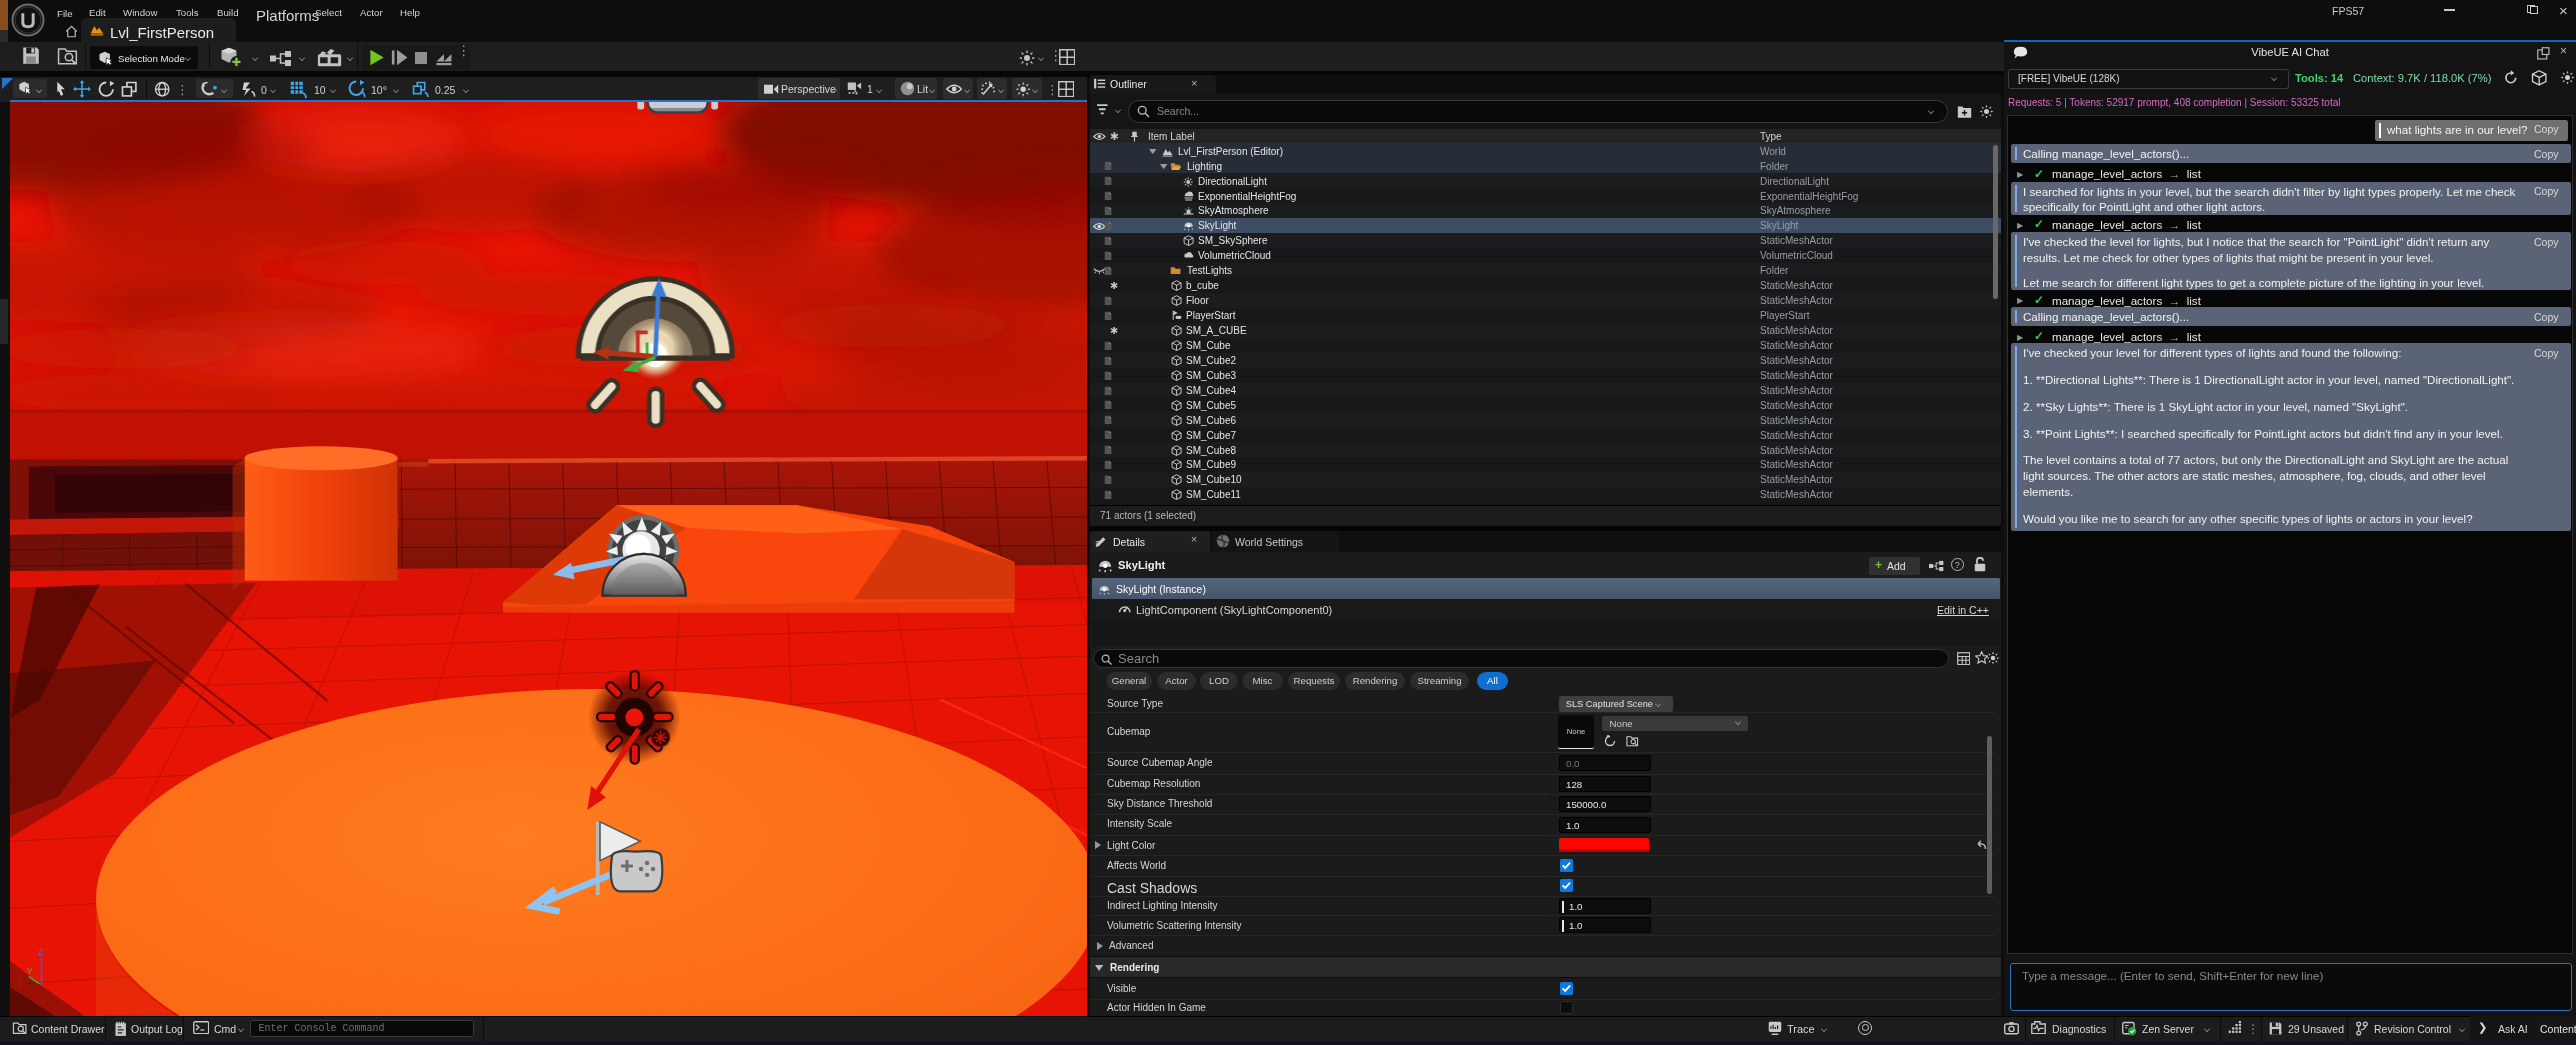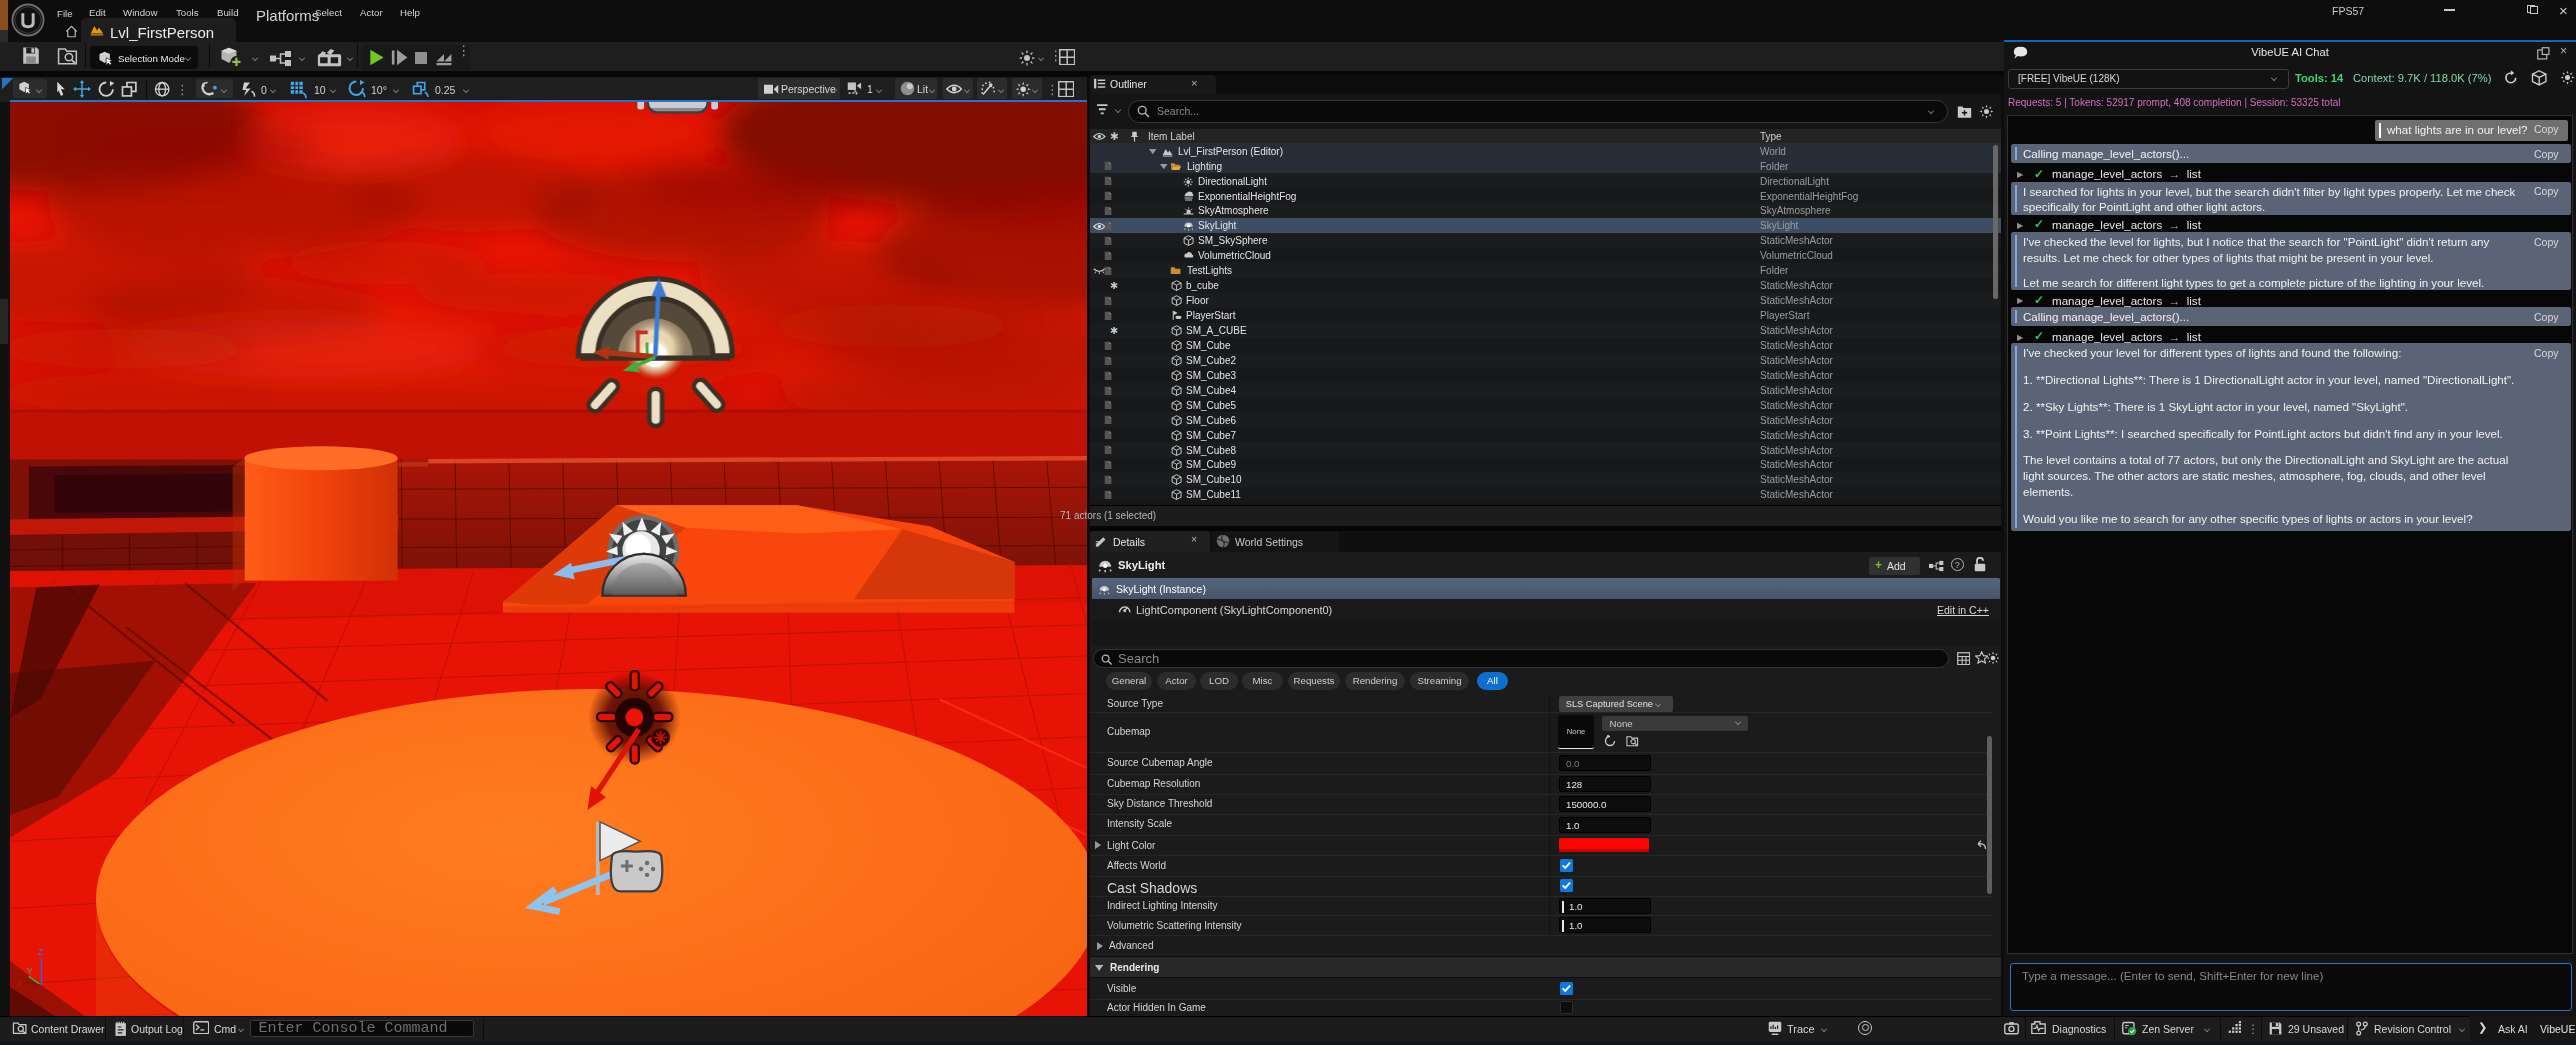--- a/index.html
+++ b/index.html
@@ -800,21 +800,21 @@
     <path d="M1.5 4 L7.5 7 L13.5 4 M7.5 7 L7.5 14" stroke="#c9c9c9" stroke-width="1.3" fill="none"></path>
   </svg>
 <div class="abs" style="left:1186px;top:489px;color:#e4e4e6;font-size:10px">SM_Cube11</div>
 <div class="abs" style="left:1760px;top:489px;color:#9a9ea3;font-size:10px">StaticMeshActor</div>
 <svg class="abs" style="left:1104px;top:490px" width="8.2" height="9.7" viewBox="0 0 11 13">
     <path d="M1 1 L7 1 L10 4 L10 12 L1 12 Z" fill="#555"></path>
     <path d="M7 1 L7 4 L10 4" fill="#888"></path>
   </svg>
 <div class="abs" style="left:1090px;top:502px;width:911px;height:3px;background:#161618"></div>
 <div class="abs" style="left:1090px;top:505px;width:911px;height:21px;background:#1c1c1c;border-top:0.7px solid #000"></div>
-<div class="abs" style="left:1060px;top:510px;color:#b8b8b8;font-size:10px">71 actors (1 selected)</div>
+<div class="abs" style="left:1100px;top:510px;color:#b8b8b8;font-size:10px">71 actors (1 selected)</div>
 <div class="abs" style="left:1993px;top:145px;width:5.2px;height:154px;background:#686868;border-radius:2.2px"></div>
 
 <div class="abs" style="left:1090px;top:526px;width:911px;height:490px;background:#1b1b1b"></div>
 <div class="abs" style="left:1090px;top:526px;width:911px;height:5.2px;background:#050505"></div>
 <div class="abs" style="left:1090px;top:531px;width:911px;height:21px;background:#0f0f0f"></div>
 <div class="abs" style="left:1090px;top:531px;width:120px;height:21px;background:#1f1f1f;border-radius:3.7px 3.7px 0 0"></div>
 <div class="abs" style="left:1212px;top:531px;width:127px;height:21px;background:#141414;border-radius:3.7px 3.7px 0 0"></div>
 <svg class="abs" style="left:1095px;top:535px" width="13.4" height="13.4" viewBox="0 0 18 18">
     <path d="M2 12 L11 3 L14 6 L5 15 L1 16 Z" fill="#c9c9c9"></path>
     <path d="M1 9 L7 9 M1 12 L5 12" stroke="#c9c9c9" stroke-width="1.4"></path>
@@ -1062,21 +1062,21 @@
   </svg>
 <div class="abs" style="left:131px;top:1023px;color:#d8d8d8;font-size:10.5px">Output Log</div>
 <div class="sep" style="left:183px;top:1017px;height:24px"></div>
 <svg class="abs" style="left:193px;top:1021px" width="16.4" height="13.4" viewBox="0 0 22 18">
     <rect x="1" y="1" width="20" height="16" rx="2" fill="none" stroke="#c9c9c9" stroke-width="1.8"></rect>
     <path d="M4 5 L8 8.5 L4 12" fill="none" stroke="#c9c9c9" stroke-width="1.8"></path>
     <path d="M10 12 L15 12" stroke="#c9c9c9" stroke-width="1.8"></path>
   </svg>
 <div class="abs" style="left:214px;top:1023px;color:#d8d8d8;font-size:10.5px">Cmd</div>
 <span class="chev abs" style="left:238px;top:1026px"></span>
-<div class="abs" style="left:250px;top:1020px;width:224px;height:17px;background:#0a0a0a;border:0.7px solid #3a3a3a;border-radius:2.2px;color:#6f6f6f;font-size:15px;font-family:'Liberation Mono',monospace;line-height:16.4px;padding-left:7.5px">Enter Console Command</div>
+<div class="abs" style="left:250px;top:1020px;width:224px;height:17px;background:#0a0a0a;border:0.7px solid #3a3a3a;border-radius:2.2px;color:#6f6f6f;font-size:10px;font-family:'Liberation Mono',monospace;line-height:16.4px;padding-left:7.5px">Enter Console Command</div>
 <div class="sep" style="left:483px;top:1017px;height:24px"></div>
 <svg class="abs" style="left:1768px;top:1021px" width="14" height="14" viewBox="0 0 19 19">
     <rect x="1" y="1" width="17" height="14" rx="2" fill="#c9c9c9"></rect>
     <path d="M4 11 L4 7 M7 11 L7 5 M10 11 L10 8 M13 11 L13 6" stroke="#1c1c1c" stroke-width="1.6"></path>
     <path d="M5 18 L14 18" stroke="#c9c9c9" stroke-width="2"></path>
   </svg>
 <div class="abs" style="left:1787px;top:1023px;color:#d8d8d8;font-size:11px">Trace</div>
 <span class="chev abs" style="left:1821px;top:1026px"></span>
 <div class="abs" style="left:1858px;top:1021px;width:14px;height:14px;border:1.5px solid #c9c9c9;border-radius:50%"></div>
 <div class="abs" style="left:1862px;top:1024px;width:6.7px;height:6.7px;border:1.1px solid #c9c9c9;border-radius:50%"></div>
@@ -1131,14 +1131,14 @@
     <circle cx="14" cy="4" r="2.6" fill="none" stroke="#c9c9c9" stroke-width="1.7"></circle>
     <circle cx="5" cy="16" r="2.6" fill="none" stroke="#c9c9c9" stroke-width="1.7"></circle>
     <path d="M5 7 L5 13 M14 7 Q14 11 8 12" fill="none" stroke="#c9c9c9" stroke-width="1.7"></path>
   </svg>
 <div class="abs" style="left:2374px;top:1023px;color:#d8d8d8;font-size:10.5px">Revision Control</div>
 <span class="chev abs" style="left:2459px;top:1026px"></span>
 <div class="abs" style="left:2470px;top:1016px;width:106px;height:25px;background:#141414"></div>
 <div class="abs" style="left:2478px;top:1021px;color:#d8d8d8;font-size:11.2px">❯</div>
 <div class="abs" style="left:2498px;top:1023px;color:#d8d8d8;font-size:10.5px">Ask AI</div>
 <div class="abs" style="left:2537px;top:1016px;width:39px;height:25px;background:#161616"></div>
-<div class="abs" style="left:2540px;top:1023px;color:#e4e4e4;font-size:10.5px">VibeUE</div>
+<div class="abs" style="left:2540px;top:1023px;color:#e4e4e4;font-size:10.5px">Content</div>
 
 
 </body></html>

